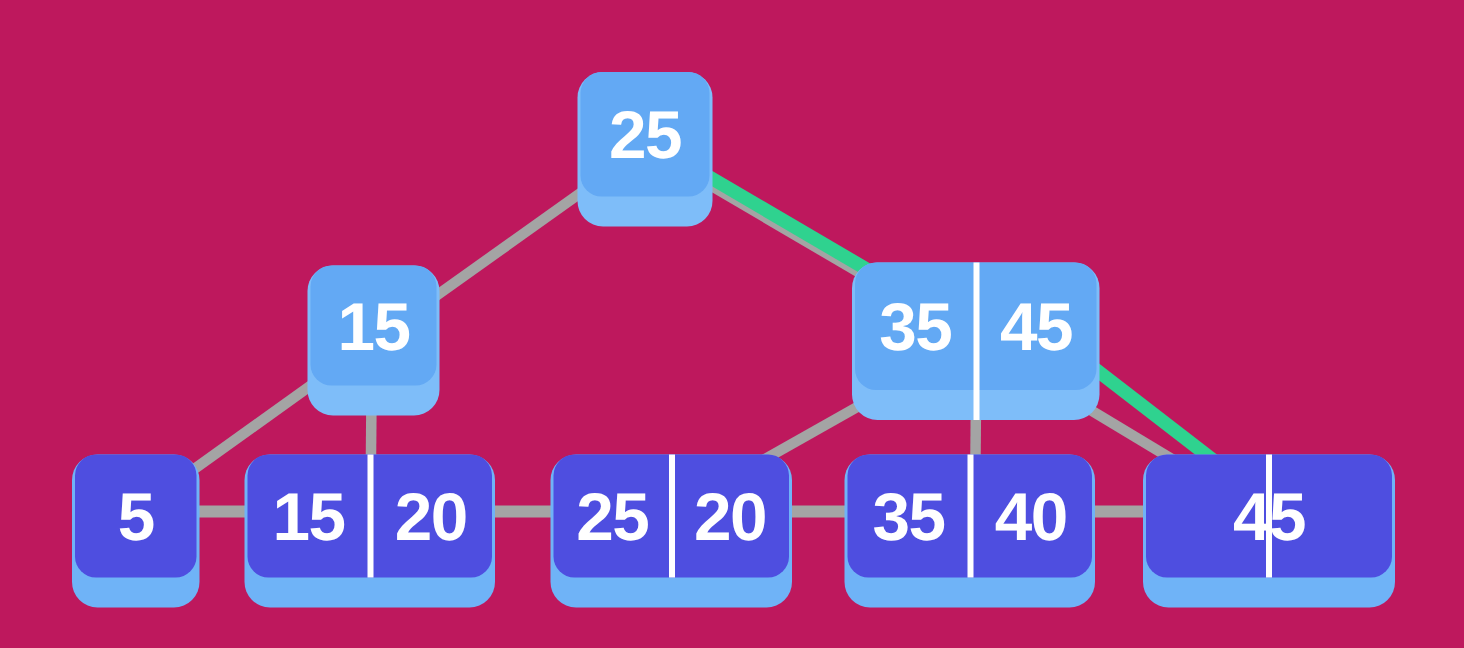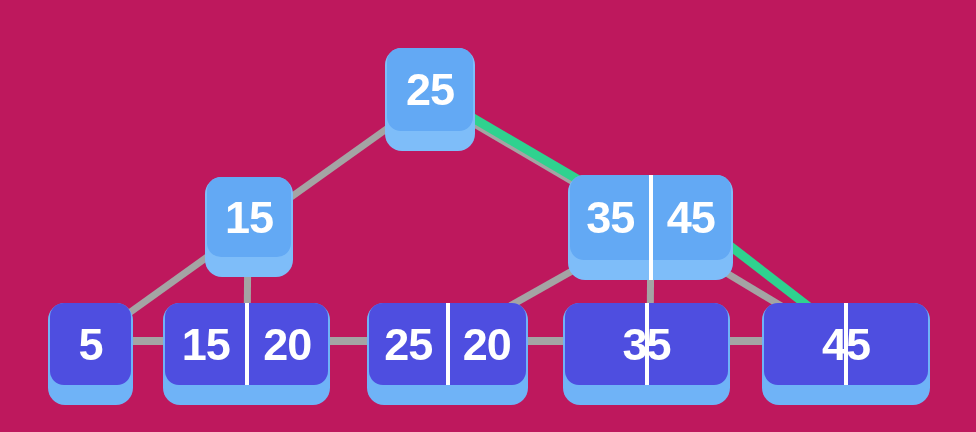--- a/index.html
+++ b/index.html
@@ -122,20 +122,21 @@
     <div class="node-body">
       <div class="key-cell">25</div>
       <div class="key-cell">20</div>
     </div>
     <div class="divider body-height"></div>
   </div>
 
   <div class="node leaf" style="left:563px; top:303px; width:167px; height:102px;">
     <div class="node-body">
       <div class="key-cell">35</div>
+      <div class="key-cell">40</div>
     </div>
     <div class="divider body-height"></div>
   </div>
 
   <div class="node leaf" style="left:762px; top:303px; width:168px; height:102px;">
     <div class="node-body">
       <div class="key-cell">45</div>
     </div>
     <div class="divider body-height"></div>
   </div>

